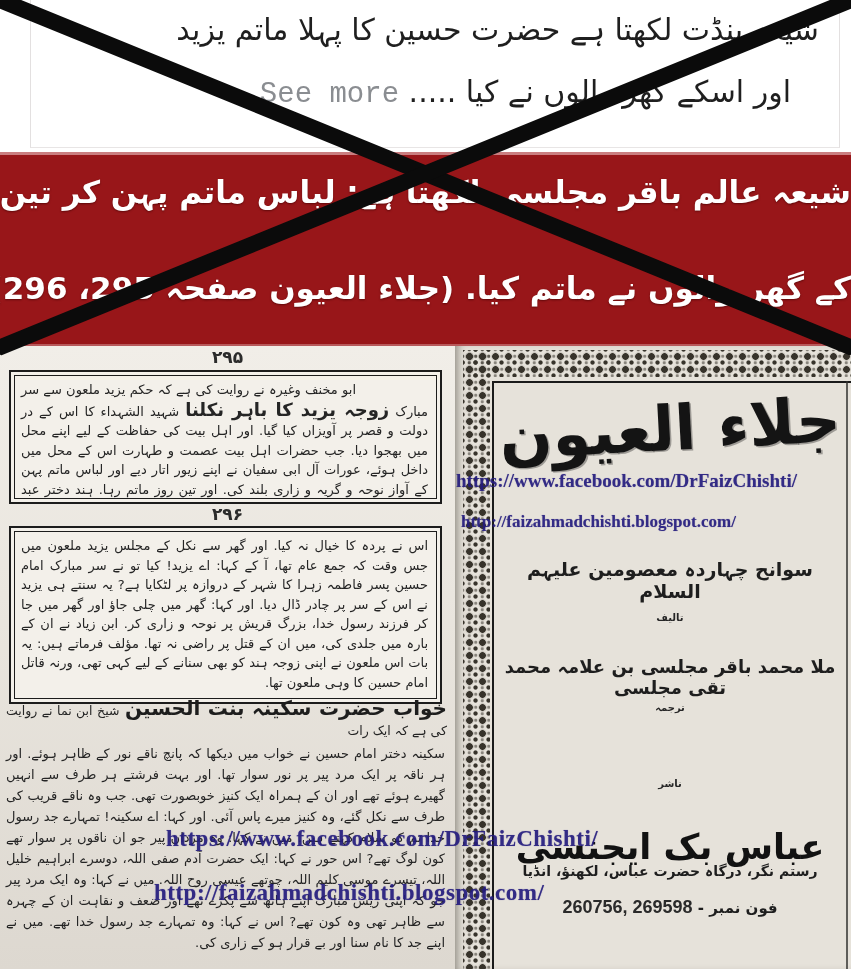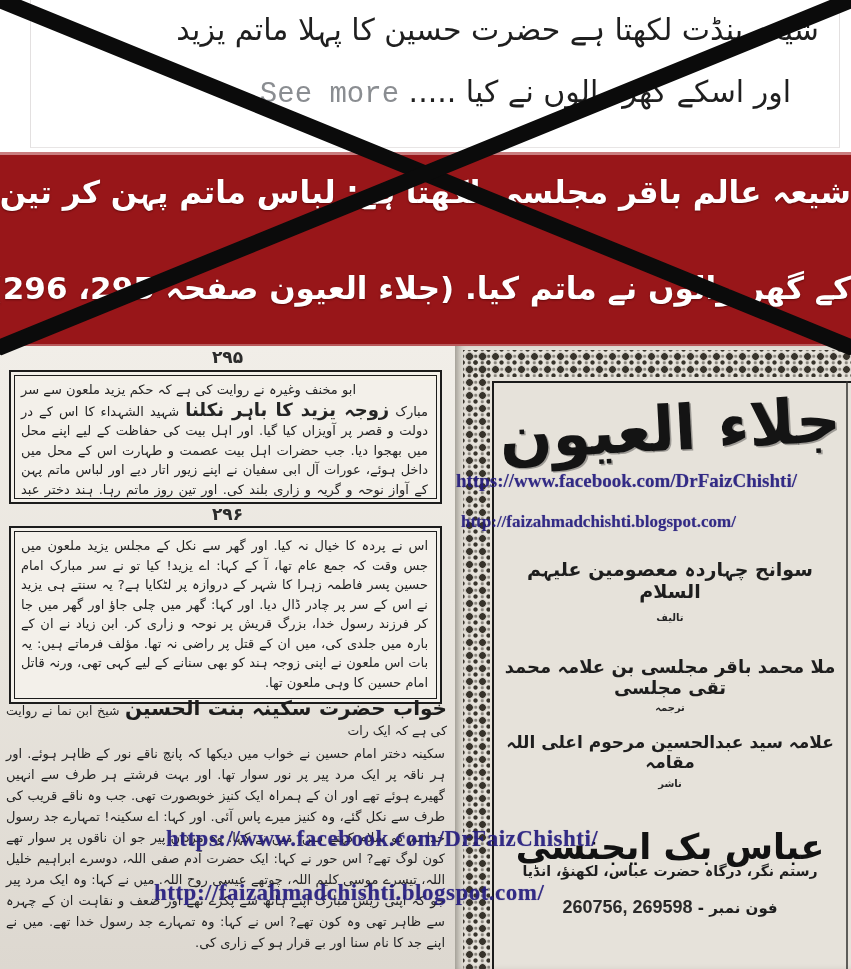--- a/index.html
+++ b/index.html
@@ -137,21 +137,20 @@
       <div class="ornament ornament-left"></div>
       <div class="frame-h"></div>
       <div class="frame-v"></div>
       <div class="frame-v-right"></div>
 
       <div class="rp-item book-title">جلاء العیون</div>
       <div class="rp-item rp-subtitle">سوانح چہاردہ معصومین علیہم السلام</div>
       <div class="rp-item rp-label rp-taleef">تالیف</div>
       <div class="rp-item rp-author">ملا محمد باقر مجلسی بن علامہ محمد تقی مجلسی</div>
       <div class="rp-item rp-label rp-tarjuma">ترجمہ</div>
-      <div class="rp-item rp-translator">علامہ سید عبدالحسین مرحوم اعلی اللہ مقامہ</div>
       <div class="rp-item rp-label rp-nashir">ناشر</div>
       <div class="rp-item rp-publisher">عباس بک ایجنسی</div>
       <div class="rp-item rp-address">رستم نگر، درگاہ حضرت عباس، لکھنؤ، انڈیا</div>
       <div class="rp-item rp-phone">
         <span>فون نمبر -</span>
         <span class="phone-digits" dir="ltr">260756, 269598</span>
       </div>
     </div>
   </div>
 

